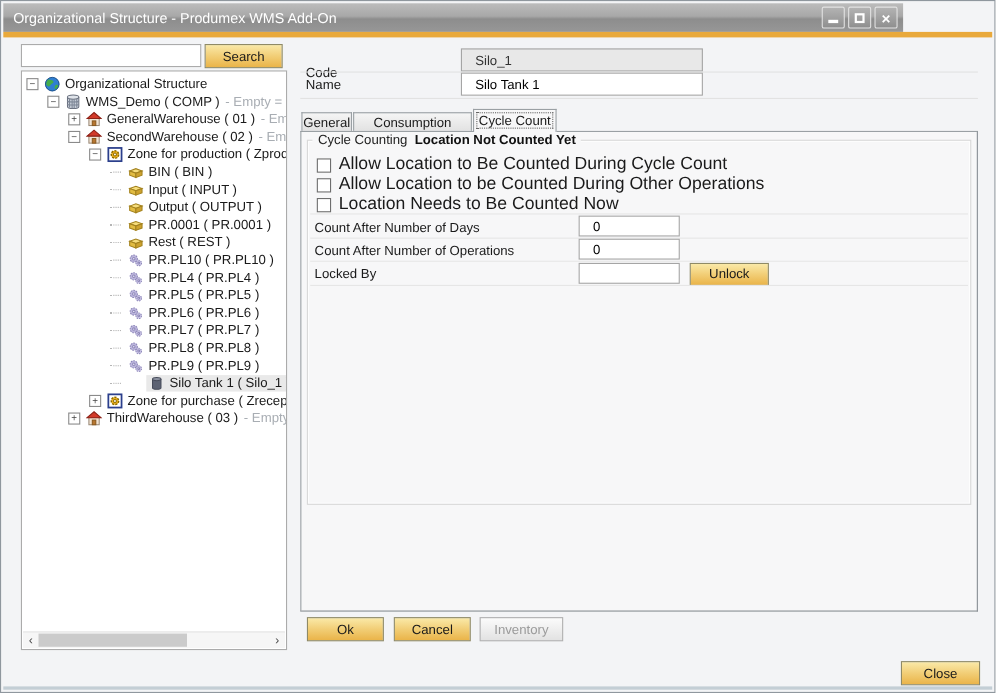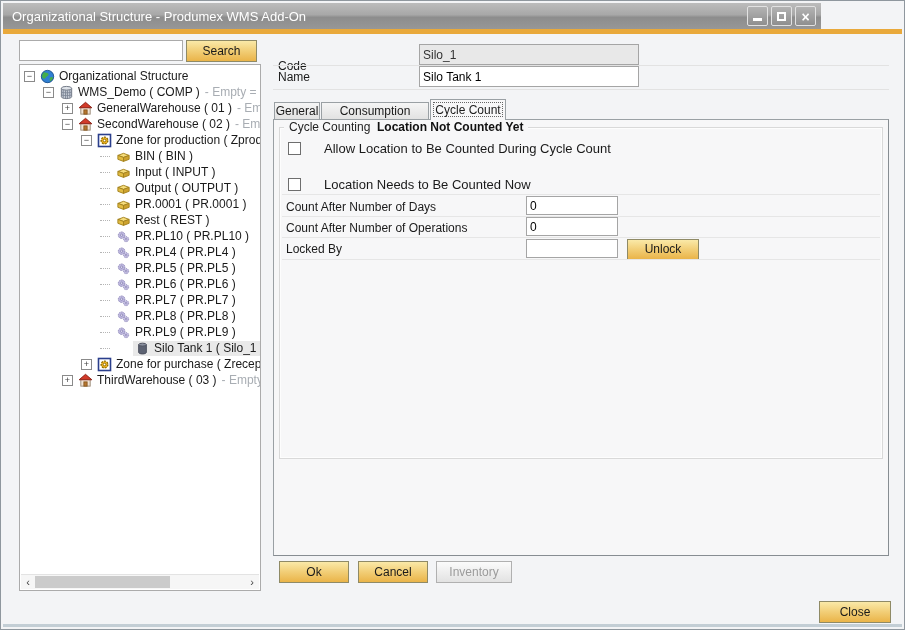--- a/index.html
+++ b/index.html
@@ -53,37 +53,37 @@
   .tree-label { font-size:12px; }
   .tree-suffix { font-size:12px; color:#a8adb3; margin-left:5px; }
   .hscroll { position:absolute; left:1px; right:1px; bottom:1px; height:15px; background:#f6f6f6; border-top:1px solid #e3e3e3; }
   .hs-arrow { position:absolute; top:0; width:14px; height:14px; color:#444; font-size:11px; line-height:14px; text-align:center; cursor:pointer; }
   .hs-left { left:0; } .hs-right { right:0; }
   .hs-thumb { position:absolute; left:14px; top:1px; width:135px; height:12px; background:#cbcbcb; cursor:grab; }
 
   
   .fld-label { position:absolute; font-size:12px; color:#1a1a1a; }
   .sep { position:absolute; height:1px; background:#e2e2e2; }
-  .txt-input { position:absolute; border:1px solid #a5a5a5; background:#fff; font:12px "Liberation Sans",sans-serif; padding:0 3px; }
+  .txt-input { position:absolute; border:1px solid #a5a5a5; background:#fff; font:12px "Liberation Sans",sans-serif; padding:0 12px; }
   .txt-readonly { background:#e8e8e8; color:#333; }
 
   
   .tab { position:absolute; border:1px solid #9aa0a4; border-bottom:none; text-align:center; font-size:12px; cursor:pointer; }
   .tab-inactive { top:101px; height:17px; line-height:16px; background:linear-gradient(to bottom,#f5f5f5,#e2e2e2); z-index:1; }
   .tab-active { top:98px; height:21px; line-height:20px; background:#f7f7f8; z-index:3; outline:1px dotted #666; outline-offset:-4px; }
   .tab-page { position:absolute; left:272px; top:118px; width:616px; height:437px; background:#f7f7f8; border:1px solid #9aa0a4; border-right-color:#878d92; border-bottom-color:#878d92; z-index:2; }
 
   
   .groupbox { position:absolute; left:5px; top:7px; width:604px; height:332px; border:1px solid #d9d9d9; box-shadow: inset 0 0 0 1px #fdfdfd; }
   .legend { position:absolute; top:-8px; font-size:12px; background:#f7f7f8; padding:0 5px; white-space:nowrap; }
   .legend-name { left:4px; color:#222; }
   .legend-status { left:92px; font-weight:bold; color:#111; }
   .cb-row { position:absolute; left:8px; display:flex; align-items:center; cursor:pointer; }
   .cb-box { display:inline-block; width:13px; height:13px; background:#fff; border:1px solid #6e6e6e; margin-right:7px; flex:0 0 auto; }
-  .cb-label { font-size:13px;margin-left:16px; }
+  .cb-label { font-size:16px; }
   .gb-sep { position:absolute; left:2px; right:2px; height:1px; background:#e6e6e6; }
   .gb-input { position:absolute; left:246px; width:92px; height:19px; }
   .unlock-btn { left:347px; top:111px; width:72px; height:21px; line-height:19px; }
 
   .ok-btn { left:278px; top:560px; width:70px; height:22px; line-height:20px; }
   .cancel-btn { left:357px; top:560px; width:70px; height:22px; line-height:20px; }
   .inventory-btn { left:435px; top:560px; width:76px; height:22px; line-height:20px; }
   .close-btn { left:818px; top:600px; width:72px; height:22px; line-height:20px; }
 </style>
 </head>
@@ -406,20 +406,24 @@
 
   <div class="tab-page">
     <div class="groupbox">
       <span class="legend legend-name">Cycle Counting</span>
       <span class="legend legend-status">Location Not Counted Yet</span>
 
       <div class="cb-row" style="top:13px;">
         <span class="cb-box"></span>
         <span class="cb-label">Allow Location to Be Counted During Cycle Count</span>
       </div>
+      <div class="cb-row" style="top:31px;">
+        <span class="cb-box"></span>
+        <span class="cb-label">Allow Location to be Counted During Other Operations</span>
+      </div>
       <div class="cb-row" style="top:49px;">
         <span class="cb-box"></span>
         <span class="cb-label">Location Needs to Be Counted Now</span>
       </div>
 
       <div class="gb-sep" style="top:66px;"></div>
       <span class="fld-label" style="left:6px; top:72px;">Count After Number of Days</span>
       <input class="txt-input gb-input" style="top: 68px;" type="text" value="0">
       <div class="gb-sep" style="top:88px;"></div>
       <span class="fld-label" style="left:6px; top:93px;">Count After Number of Operations</span>

